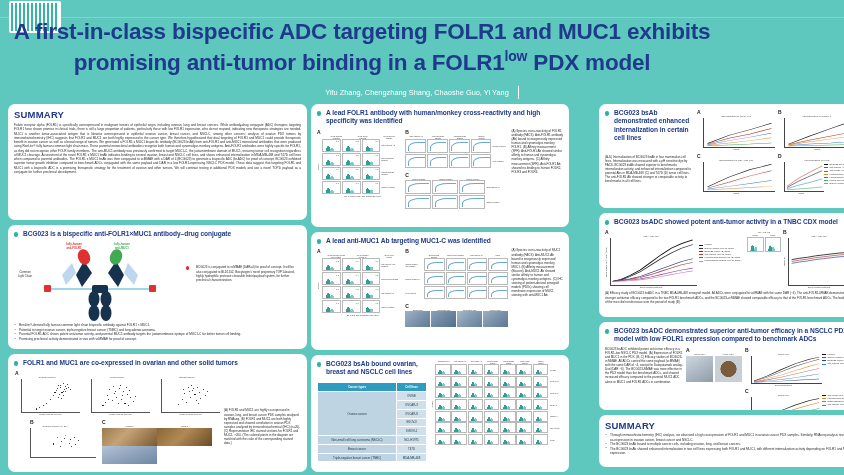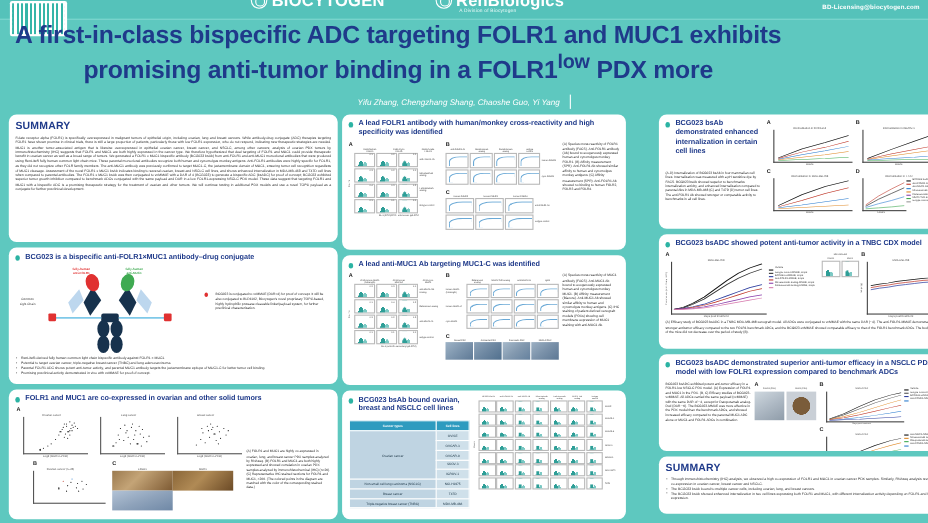--- a/index.html
+++ b/index.html
@@ -38,27 +38,27 @@
      repeating-linear-gradient(90deg,#35b5a8 0 2px,#ffffff 2px 4px),
      repeating-linear-gradient(0deg,rgba(53,181,168,.85) 0 2px,rgba(255,255,255,0) 2px 4px);
   }
 
   
   .title {
     position:absolute; top:20px; left:0; width:724px; text-align:center;
     color:#1f3a8a; font-weight:bold; font-size:22.5px; line-height:24px;
     letter-spacing:-.2px;
   }
-  .title sup { font-size:18px; }
+  .title sup { font-size:14px; }
   .authorline {
     position:absolute; top:86px; left:0; width:844px;
     display:flex; justify-content:center; align-items:center; gap:0;
     color:#ffffff; font-size:7.4px;
   }
-  .authorline .a { padding-right:9px;font-style:italic; }
+  .authorline .a { padding-right:9px; }
   .authorline .divider { width:1px; height:13px; background:#ffffff; }
   .authorline .b { padding-left:9px; }
 
   
   .col { position:absolute; top:104px; }
   .c1 { left:8px;  width:299px; }
   .c2 { left:311px; width:258px; }
   .c3 { left:599px; width:263px; }
 
   .card {
@@ -134,44 +134,30 @@
 
   
   .ab-wrap { position:relative; height:80px; }
   .summary-title { color:#1f3a8a; font-weight:bold; font-size:9.5px; letter-spacing:.2px; margin-bottom:2px; }
 </style>
 </head>
 <body>
 
 <div class="poster">
 
-  <div class="brandbar">
-    <div class="logos">
-      <div class="logo-group">
-        <span class="logo-mark"></span>
-        <span class="logo-text">BIOCYTOGEN</span>
-      </div>
-      <div class="logo-group" style="position:relative;">
-        <span class="logo-mark"></span>
-        <span class="logo-text">RenBiologics</span>
-        <span class="logo-sub">A Division of Biocytogen</span>
-      </div>
-    </div>
-    <div class="email">BD-Licensing@biocytogen.com</div>
-  </div>
   <div class="hairline"></div>
 
   <div class="qr">
     <div class="qr-inner"></div>
   </div>
 
   <div class="title">
     <div>A first-in-class bispecific ADC targeting FOLR1 and MUC1 exhibits</div>
     <div>
-      <span>promising anti-tumor binding in a FOLR1</span><sup>low</sup><span> PDX more</span>
+      <span>promising anti-tumor binding in a FOLR1</span><sup>low</sup><span> PDX model</span>
     </div>
   </div>
 
   <div class="authorline">
     <span class="a">Yifu Zhang, Chengzhang Shang, Chaoshe Guo, Yi Yang</span>
     <span class="divider"></span>
   </div>
 
   <div class="col c1">
 

